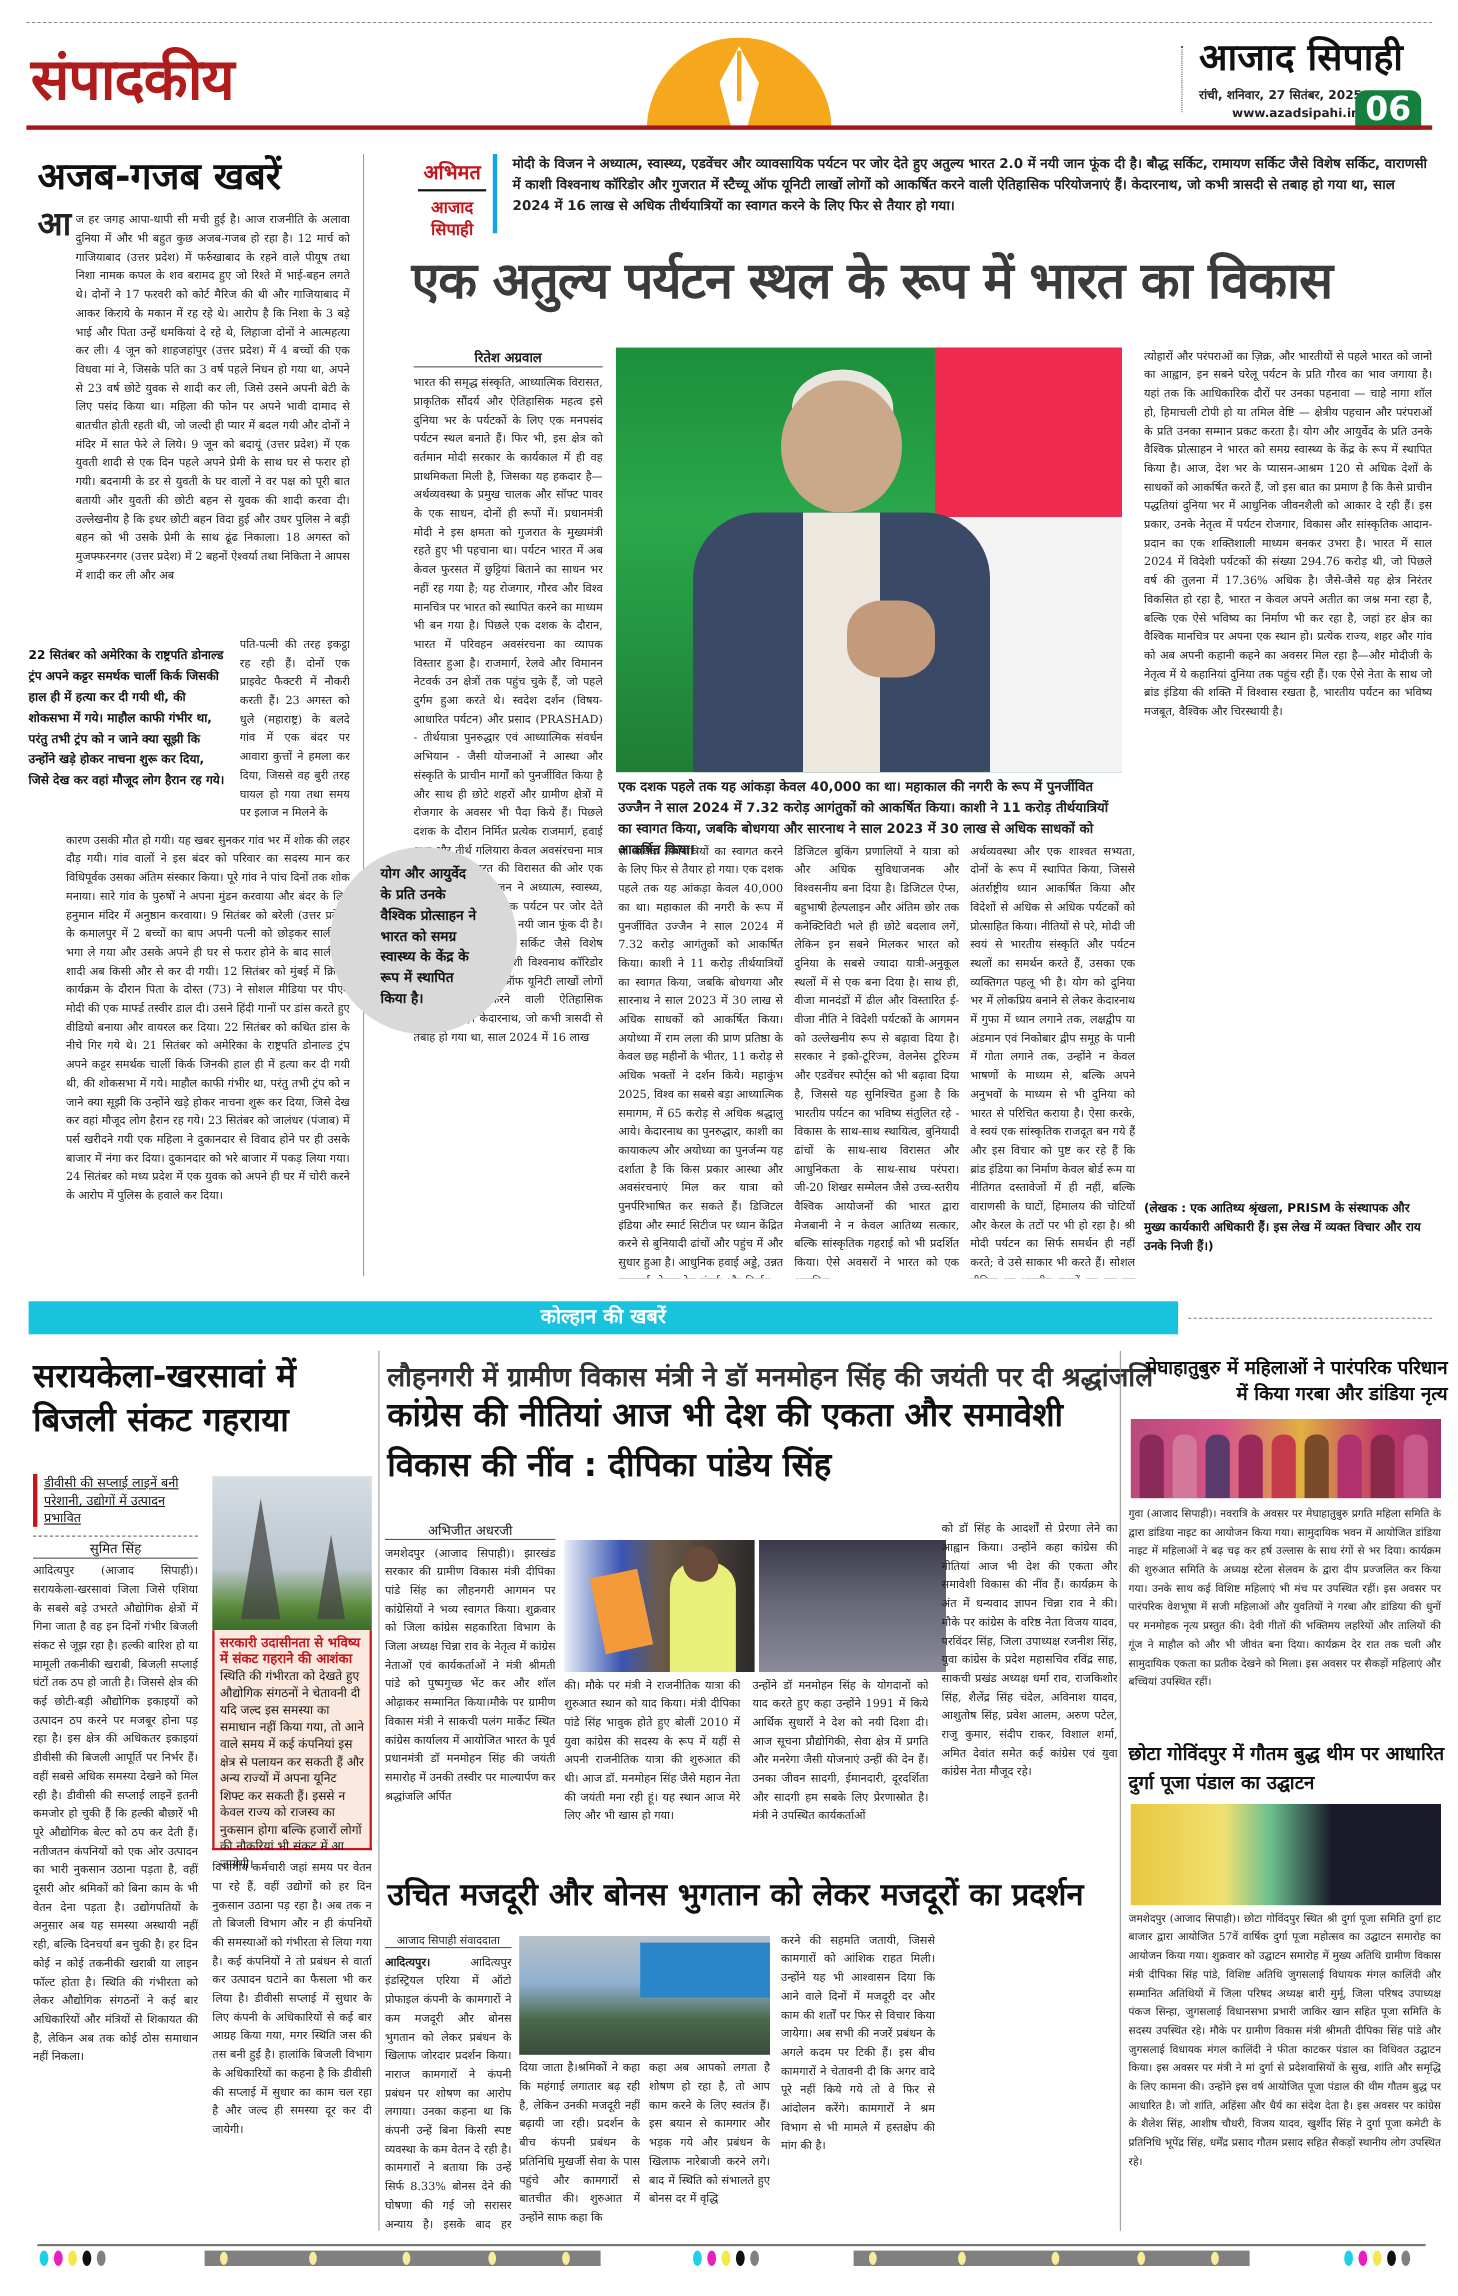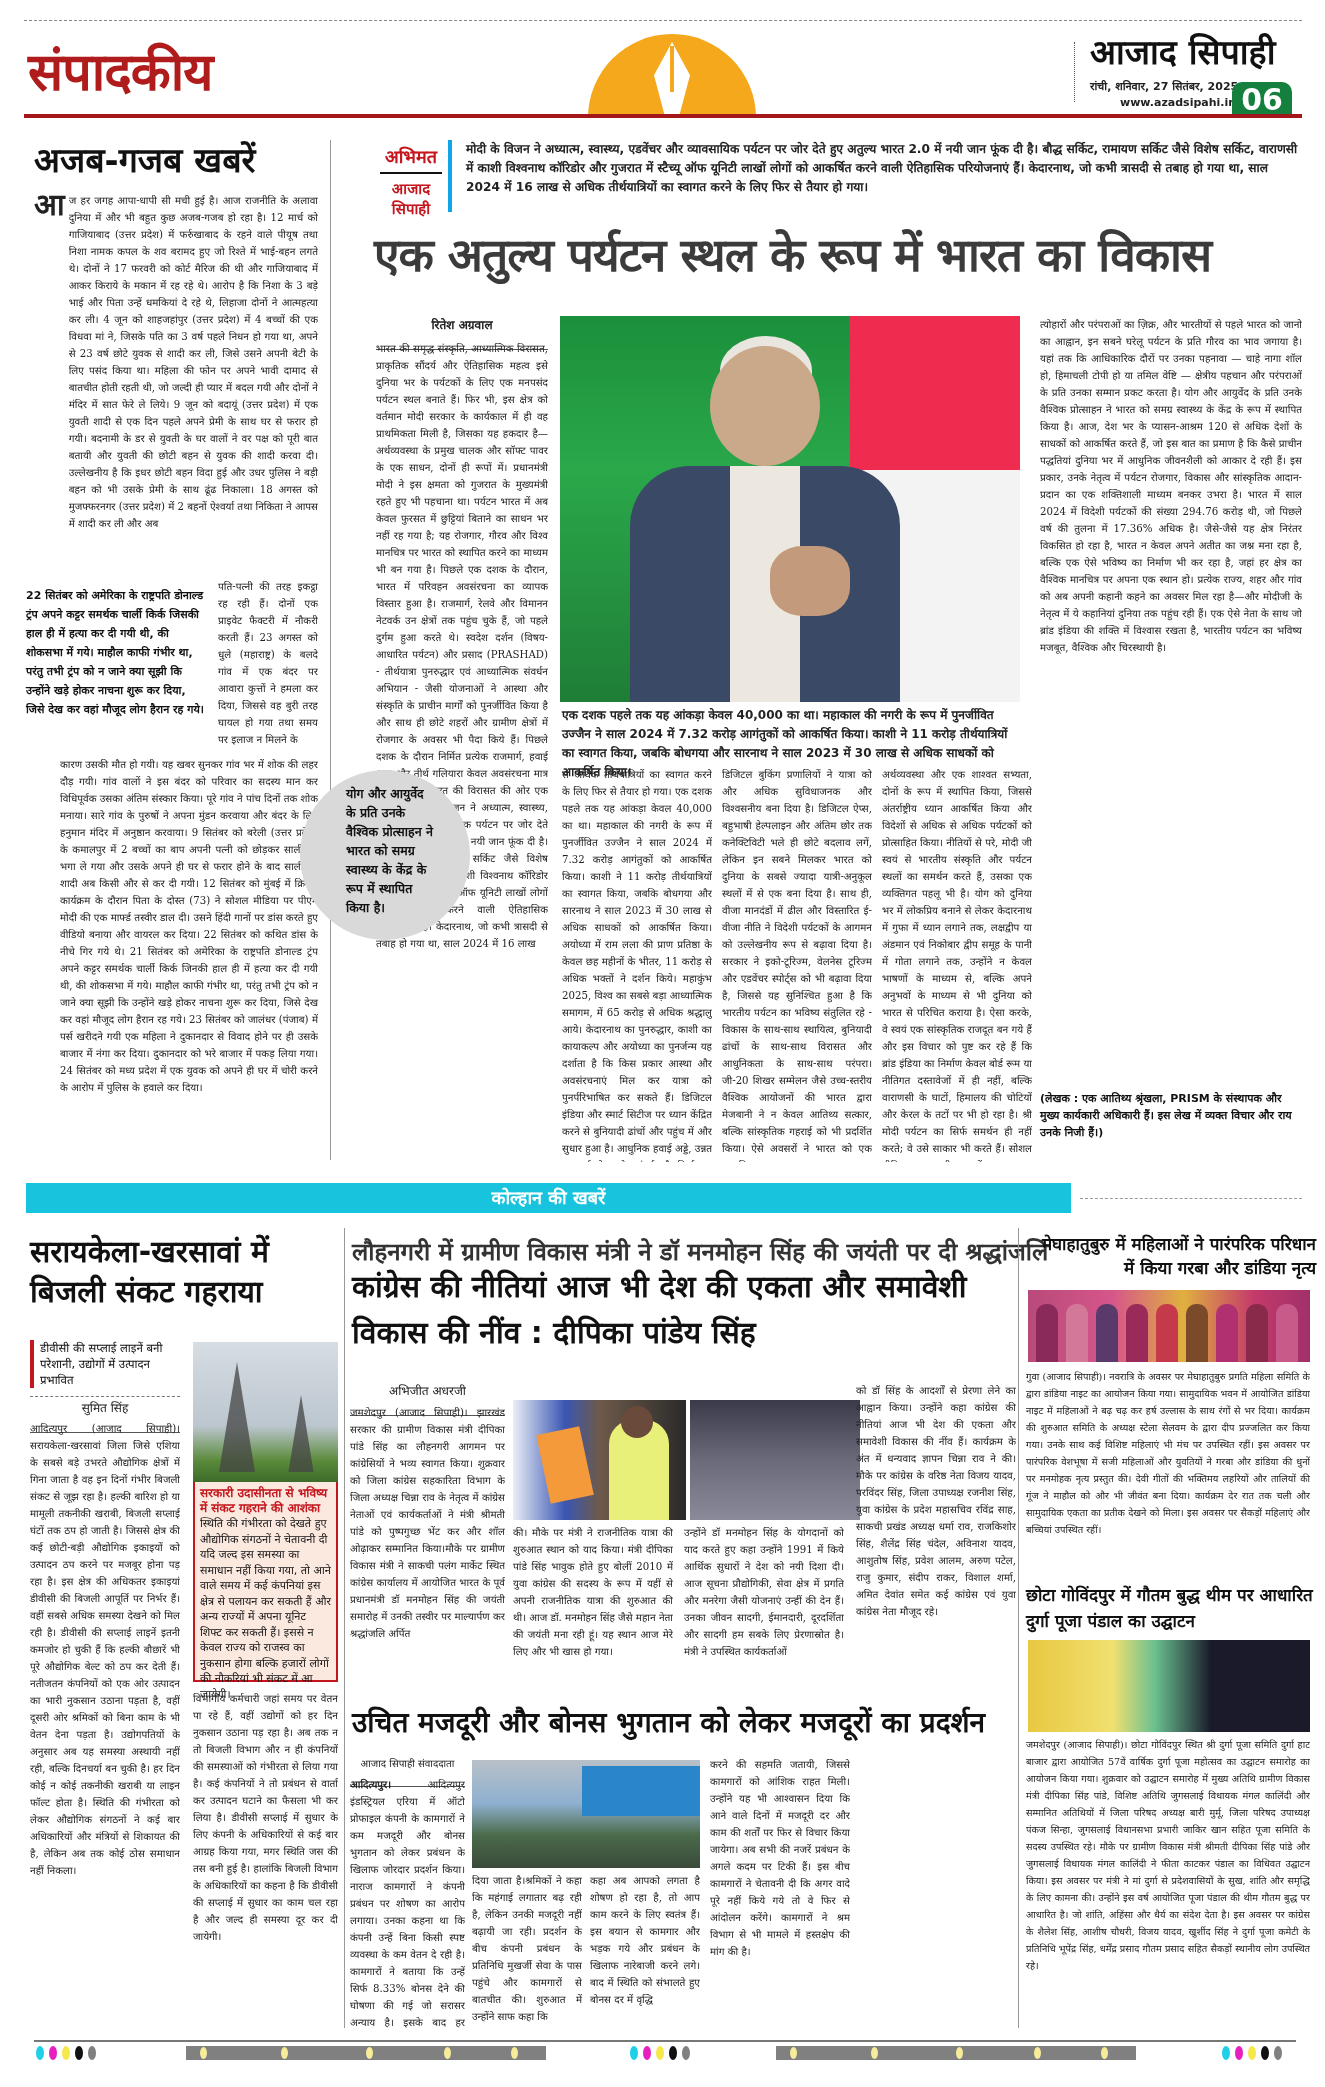--- a/index.html
+++ b/index.html
@@ -20,21 +20,21 @@
 
   .section-h { font-weight: bold; color: #111; }
   .col-text { font-size: 10.2px; line-height: 17px; text-align: justify; color: #222; font-family: "DejaVu Serif", serif; }
   .vrule { border-left: 1px solid #999; }
   .opinion-box { left: 374px; top: 140px; width: 78px; height: 72px; border-right: 4px solid #0ea5e9; }
   .opinion-top { font-size: 18px; font-weight: bold; color: #c4161c; text-align: center; padding-top: 4px; }
   .opinion-line { height: 2px; background: #111; margin: 4px 6px; }
   .opinion-bot { font-size: 15px; font-weight: bold; color: #c4161c; text-align: center; }
   .standfirst { left: 466px; top: 140px; width: 840px; font-size: 12.2px; line-height: 19px; color: #222; font-weight: bold; }
   .main-head { left: 374px; top: 222px; width: 930px; font-size: 46px; font-weight: bold; color: #3b3b3b; letter-spacing: -1px; white-space: nowrap; }
-  .byline { font-family: "DejaVu Serif", serif; font-size: 12px; font-weight: bold; text-align: center; border-bottom: 1px solid #555; padding-bottom: 16px; }
+  .byline { font-family: "DejaVu Serif", serif; font-size: 12px; font-weight: bold; text-align: center; border-bottom: 1px solid #555; padding-bottom: 0; }
   .photo { overflow: hidden; }
   .modi-photo { left: 560px; top: 316px; width: 460px; height: 386px; background: linear-gradient(180deg,#1c8f3b 0%,#2aa84a 40%,#1f7d36 100%); }
   .modi-photo .flag { position: absolute; right: 0; top: 0; width: 170px; height: 386px; background: linear-gradient(180deg,#ef2b4f 0 40%,#f3f3f3 40% 100%); }
   .modi-photo .face { position: absolute; left: 150px; top: 30px; width: 110px; height: 120px; border-radius: 50%; background: #caa88a; }
   .modi-photo .hair { position: absolute; left: 160px; top: 20px; width: 92px; height: 70px; border-radius: 50% 50% 40% 40%; background: #e9e6e0; }
   .modi-photo .vest { position: absolute; left: 70px; top: 150px; width: 270px; height: 236px; border-radius: 60px 60px 0 0; background: #3a4a66; }
   .modi-photo .shirt { position: absolute; left: 170px; top: 150px; width: 70px; height: 236px; background: #ece8df; }
   .modi-photo .hand { position: absolute; left: 210px; top: 230px; width: 80px; height: 70px; border-radius: 40%; background: #c49a7c; }
   .caption-bold { font-size: 12px; line-height: 19px; font-weight: bold; color: #222; }
   .pull-circle { left: 300px; top: 770px; width: 170px; height: 170px; border-radius: 50%; background: #d9d9d9; }
@@ -124,21 +124,21 @@
 <div class="abs col-text" style="left:562px;top:766px;width:150px;height:396px;overflow:hidden;">से अधिक तीर्थयात्रियों का स्वागत करने के लिए फिर से तैयार हो गया। एक दशक पहले तक यह आंकड़ा केवल 40,000 का था। महाकाल की नगरी के रूप में पुनर्जीवित उज्जैन ने साल 2024 में 7.32 करोड़ आगंतुकों को आकर्षित किया। काशी ने 11 करोड़ तीर्थयात्रियों का स्वागत किया, जबकि बोधगया और सारनाथ ने साल 2023 में 30 लाख से अधिक साधकों को आकर्षित किया। अयोध्या में राम लला की प्राण प्रतिष्ठा के केवल छह महीनों के भीतर, 11 करोड़ से अधिक भक्तों ने दर्शन किये। महाकुंभ 2025, विश्व का सबसे बड़ा आध्यात्मिक समागम, में 65 करोड़ से अधिक श्रद्धालु आये। केदारनाथ का पुनरुद्धार, काशी का कायाकल्प और अयोध्या का पुनर्जन्म यह दर्शाता है कि किस प्रकार आस्था और अवसंरचनाएं मिल कर यात्रा को पुनर्परिभाषित कर सकते हैं। डिजिटल इंडिया और स्मार्ट सिटीज पर ध्यान केंद्रित करने से बुनियादी ढांचों और पहुंच में और सुधार हुआ है। आधुनिक हवाई अड्डे, उन्नत राजमार्ग, बेहतर रेल संपर्क और निर्बाध</div>
 <div class="abs col-text" style="left:722px;top:766px;width:150px;height:396px;overflow:hidden;">डिजिटल बुकिंग प्रणालियों ने यात्रा को और अधिक सुविधाजनक और विश्वसनीय बना दिया है। डिजिटल ऐप्स, बहुभाषी हेल्पलाइन और अंतिम छोर तक कनेक्टिविटी भले ही छोटे बदलाव लगें, लेकिन इन सबने मिलकर भारत को दुनिया के सबसे ज्यादा यात्री-अनुकूल स्थलों में से एक बना दिया है। साथ ही, वीजा मानदंडों में ढील और विस्तारित ई-वीजा नीति ने विदेशी पर्यटकों के आगमन को उल्लेखनीय रूप से बढ़ावा दिया है। सरकार ने इको-टूरिज्म, वेलनेस टूरिज्म और एडवेंचर स्पोर्ट्स को भी बढ़ावा दिया है, जिससे यह सुनिश्चित हुआ है कि भारतीय पर्यटन का भविष्य संतुलित रहे - विकास के साथ-साथ स्थायित्व, बुनियादी ढांचों के साथ-साथ विरासत और आधुनिकता के साथ-साथ परंपरा। जी-20 शिखर सम्मेलन जैसे उच्च-स्तरीय वैश्विक आयोजनों की भारत द्वारा मेजबानी ने न केवल आतिथ्य सत्कार, बल्कि सांस्कृतिक गहराई को भी प्रदर्शित किया। ऐसे अवसरों ने भारत को एक आधुनिक</div>
 <div class="abs col-text" style="left:882px;top:766px;width:150px;height:396px;overflow:hidden;">अर्थव्यवस्था और एक शाश्वत सभ्यता, दोनों के रूप में स्थापित किया, जिससे अंतर्राष्ट्रीय ध्यान आकर्षित किया और विदेशों से अधिक से अधिक पर्यटकों को प्रोत्साहित किया। नीतियों से परे, मोदी जी स्वयं से भारतीय संस्कृति और पर्यटन स्थलों का समर्थन करते हैं, उसका एक व्यक्तिगत पहलू भी है। योग को दुनिया भर में लोकप्रिय बनाने से लेकर केदारनाथ में गुफा में ध्यान लगाने तक, लक्षद्वीप या अंडमान एवं निकोबार द्वीप समूह के पानी में गोता लगाने तक, उन्होंने न केवल भाषणों के माध्यम से, बल्कि अपने अनुभवों के माध्यम से भी दुनिया को भारत से परिचित कराया है। ऐसा करके, वे स्वयं एक सांस्कृतिक राजदूत बन गये हैं और इस विचार को पुष्ट कर रहे हैं कि ब्रांड इंडिया का निर्माण केवल बोर्ड रूम या नीतिगत दस्तावेजों में ही नहीं, बल्कि वाराणसी के घाटों, हिमालय की चोटियों और केरल के तटों पर भी हो रहा है। श्री मोदी पर्यटन का सिर्फ समर्थन ही नहीं करते; वे उसे साकार भी करते हैं। सोशल मीडिया पर भारतीय स्थलों का बार-बार प्रदर्शन, भाषणों में स्थानीय</div>
 <div class="abs col-text" style="left:1040px;top:316px;width:262px;height:770px;overflow:hidden;">त्योहारों और परंपराओं का ज़िक्र, और भारतीयों से पहले भारत को जानो का आह्वान, इन सबने घरेलू पर्यटन के प्रति गौरव का भाव जगाया है। यहां तक कि आधिकारिक दौरों पर उनका पहनावा — चाहे नागा शॉल हो, हिमाचली टोपी हो या तमिल वेष्टि — क्षेत्रीय पहचान और परंपराओं के प्रति उनका सम्मान प्रकट करता है। योग और आयुर्वेद के प्रति उनके वैश्विक प्रोत्साहन ने भारत को समग्र स्वास्थ्य के केंद्र के रूप में स्थापित किया है। आज, देश भर के प्यासन-आश्रम 120 से अधिक देशों के साधकों को आकर्षित करते हैं, जो इस बात का प्रमाण है कि कैसे प्राचीन पद्धतियां दुनिया भर में आधुनिक जीवनशैली को आकार दे रही हैं। इस प्रकार, उनके नेतृत्व में पर्यटन रोजगार, विकास और सांस्कृतिक आदान-प्रदान का एक शक्तिशाली माध्यम बनकर उभरा है। भारत में साल 2024 में विदेशी पर्यटकों की संख्या 294.76 करोड़ थी, जो पिछले वर्ष की तुलना में 17.36% अधिक है। जैसे-जैसे यह क्षेत्र निरंतर विकसित हो रहा है, भारत न केवल अपने अतीत का जश्न मना रहा है, बल्कि एक ऐसे भविष्य का निर्माण भी कर रहा है, जहां हर क्षेत्र का वैश्विक मानचित्र पर अपना एक स्थान हो। प्रत्येक राज्य, शहर और गांव को अब अपनी कहानी कहने का अवसर मिल रहा है—और मोदीजी के नेतृत्व में ये कहानियां दुनिया तक पहुंच रही हैं। एक ऐसे नेता के साथ जो ब्रांड इंडिया की शक्ति में विश्वास रखता है, भारतीय पर्यटन का भविष्य मजबूत, वैश्विक और चिरस्थायी है।</div>
 <div class="abs author-note" style="left:1040px;top:1090px;width:262px;">(लेखक : एक आतिथ्य श्रृंखला, PRISM के संस्थापक और मुख्य कार्यकारी अधिकारी हैं। इस लेख में व्यक्त विचार और राय उनके निजी हैं।)</div>
 
 <div class="abs kolhan-bar">कोल्हान की खबरें</div>
 <div class="abs kolhan-dash"></div>
 
 <div class="abs section-h" style="left:30px;top:1232px;width:310px;font-size:30px;line-height:40px;">सरायकेला-खरसावां में बिजली संकट गहराया</div>
-<div class="abs deck" style="left:30px;top:1340px;width:150px;">डीवीसी की सप्लाई लाइनें बनी परेशानी, उद्योगों में उत्पादन प्रभावित</div>
+<div class="abs deck" style="left:30px;top:1340px;width:150px;text-decoration:underline;">डीवीसी की सप्लाई लाइनें बनी परेशानी, उद्योगों में उत्पादन प्रभावित</div>
 <div class="abs" style="left:30px;top:1396px;width:150px;border-top:1px dashed #777;padding-top:2px;">
   <div class="byline" style="font-weight:normal;">सुमित सिंह</div>
 </div>
 <div class="abs col-text" style="left:30px;top:1420px;width:150px;height:610px;overflow:hidden;">आदित्यपुर (आजाद सिपाही)। सरायकेला-खरसावां जिला जिसे एशिया के सबसे बड़े उभरते औद्योगिक क्षेत्रों में गिना जाता है वह इन दिनों गंभीर बिजली संकट से जूझ रहा है। हल्की बारिश हो या मामूली तकनीकी खराबी, बिजली सप्लाई घंटों तक ठप हो जाती है। जिससे क्षेत्र की कई छोटी-बड़ी औद्योगिक इकाइयों को उत्पादन ठप करने पर मजबूर होना पड़ रहा है। इस क्षेत्र की अधिकतर इकाइयां डीवीसी की बिजली आपूर्ति पर निर्भर हैं। वहीं सबसे अधिक समस्या देखने को मिल रही है। डीवीसी की सप्लाई लाइनें इतनी कमजोर हो चुकी हैं कि हल्की बौछारें भी पूरे औद्योगिक बेल्ट को ठप कर देती हैं। नतीजतन कंपनियों को एक ओर उत्पादन का भारी नुकसान उठाना पड़ता है, वहीं दूसरी ओर श्रमिकों को बिना काम के भी वेतन देना पड़ता है। उद्योगपतियों के अनुसार अब यह समस्या अस्थायी नहीं रही, बल्कि दिनचर्या बन चुकी है। हर दिन कोई न कोई तकनीकी खराबी या लाइन फॉल्ट होता है। स्थिति की गंभीरता को लेकर औद्योगिक संगठनों ने कई बार अधिकारियों और मंत्रियों से शिकायत की है, लेकिन अब तक कोई ठोस समाधान नहीं निकला।</div>
 <div class="abs photo electric-photo">
   <div class="tower" style="left:26px;"></div>
   <div class="tower" style="left:90px;transform:scale(.7);transform-origin:bottom;"></div>
 </div>
 <div class="abs warn-box">
   <div class="warn-h">सरकारी उदासीनता से भविष्य में संकट गहराने की आशंका</div>

